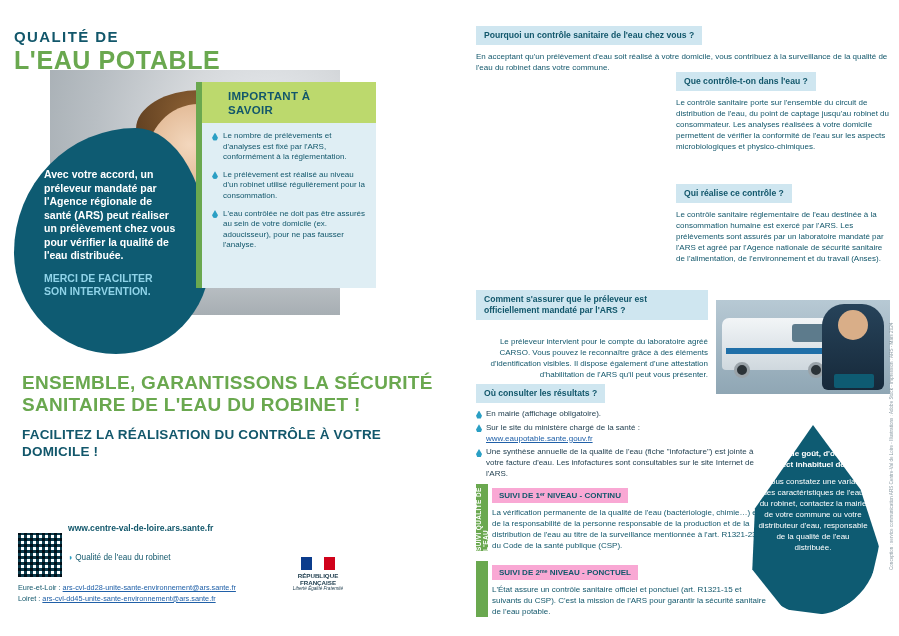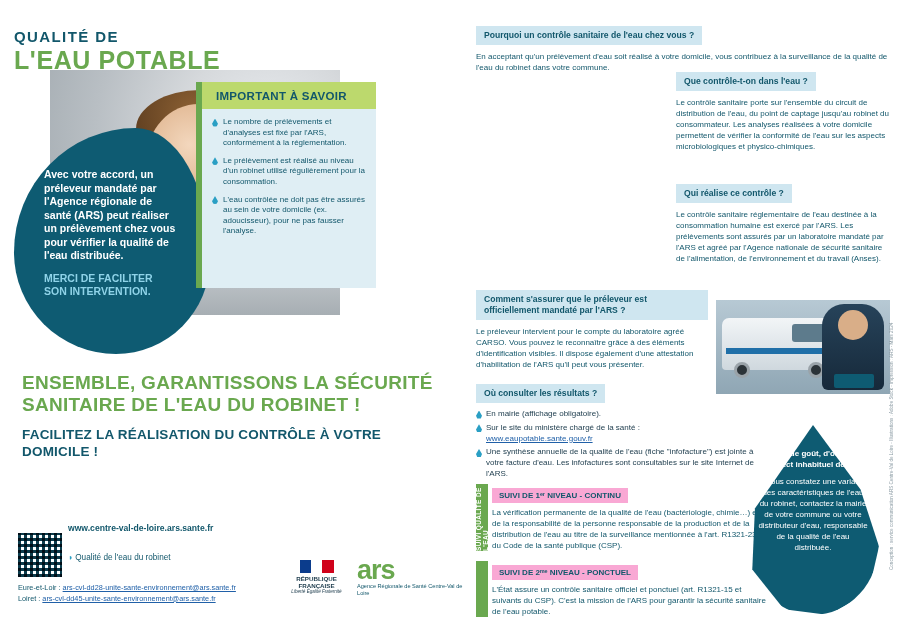--- a/index.html
+++ b/index.html
@@ -118,21 +118,21 @@
   .ars .ars-mark { font-size:27px; font-weight:bold; letter-spacing:-1px; line-height:26px; }
   .ars .ars-t { font-size:5.6px; color:#12576b; line-height:7px; }
 
   
   .important {
     position:absolute; left:196px; top:82px; width:180px; height:206px;
     background:#dfeef4; border-left:6px solid #6aa84f;
   }
   .important-head {
     background:#bcd96d; color:#12576b; font-weight:bold; font-size:11.5px;
-    padding:7px 14px 6px; line-height:14px; letter-spacing:.3px;
+    padding:7px 26px 6px; line-height:14px; letter-spacing:.3px;
   }
   .important ul { list-style:none; margin:0; padding:8px 10px 0 10px; }
   .important li {
     position:relative; padding-left:11px; font-size:8px; line-height:10.6px;
     margin-bottom:7px; color:#12576b;
   }
   .important li::before {
     content:""; position:absolute; left:0; top:1.5px; width:6px; height:8px;
     background:#2a9fc4; border-radius:50% 50% 50% 50% / 62% 62% 38% 38%;
     clip-path: polygon(50% 0, 100% 65%, 80% 100%, 20% 100%, 0 65%);
@@ -152,21 +152,21 @@
   #sec-pourquoi .body-txt { margin-top:6px; }
 
   #sec-quecontrole { left:206px; top:70px; width:214px; }
   #sec-quecontrole .body-txt { margin-top:6px; }
 
   #sec-quirealise { left:206px; top:182px; width:214px; }
   #sec-quirealise .body-txt { margin-top:6px; }
 
   #sec-assurer { left:6px; top:290px; width:232px; }
   #sec-assurer .hdr { line-height:11px; }
-  #sec-assurer .body-txt { margin-top:6px; }
+  #sec-assurer .body-txt { margin-top:16px;text-align:right; }
 
   #sec-resultats { left:6px; top:382px; width:290px; }
   #sec-resultats ul { list-style:none; margin:6px 0 0; padding:0; }
   #sec-resultats li {
     position:relative; padding-left:10px; font-size:8px; line-height:10.8px; margin-bottom:3px;
   }
   #sec-resultats li::before {
     content:""; position:absolute; left:0; top:1.5px; width:6px; height:8px;
     background:#2a9fc4; clip-path: polygon(50% 0, 100% 65%, 80% 100%, 20% 100%, 0 65%);
   }
@@ -301,25 +301,20 @@
         <div class="rf-flag">
             <i class="b"></i>
             <i class="w"></i>
             <i class="r"></i>
           </div>
         <div class="rf-t">RÉPUBLIQUE FRANÇAISE</div>
         <div class="rf-s">Liberté
 Égalité
 Fraternité</div>
       </div>
-      <div class="ars">
-        <div class="ars-mark">ars</div>
-        <div class="ars-t">Agence Régionale de Santé
-Centre-Val de Loire</div>
-      </div>
     </div>
 
     <div class="important">
       <div class="important-head">IMPORTANT
 À SAVOIR</div>
       <ul>
         <li>Le nombre de prélèvements et d'analyses est fixé par l'ARS, conformément à la réglementation.</li>
         <li>Le prélèvement est réalisé au niveau d'un robinet utilisé régulièrement pour la consommation.</li>
         <li>L'eau contrôlée ne doit pas être assurés au sein de votre domicile (ex. adoucisseur), pour ne pas fausser l'analyse.</li>
       </ul>

